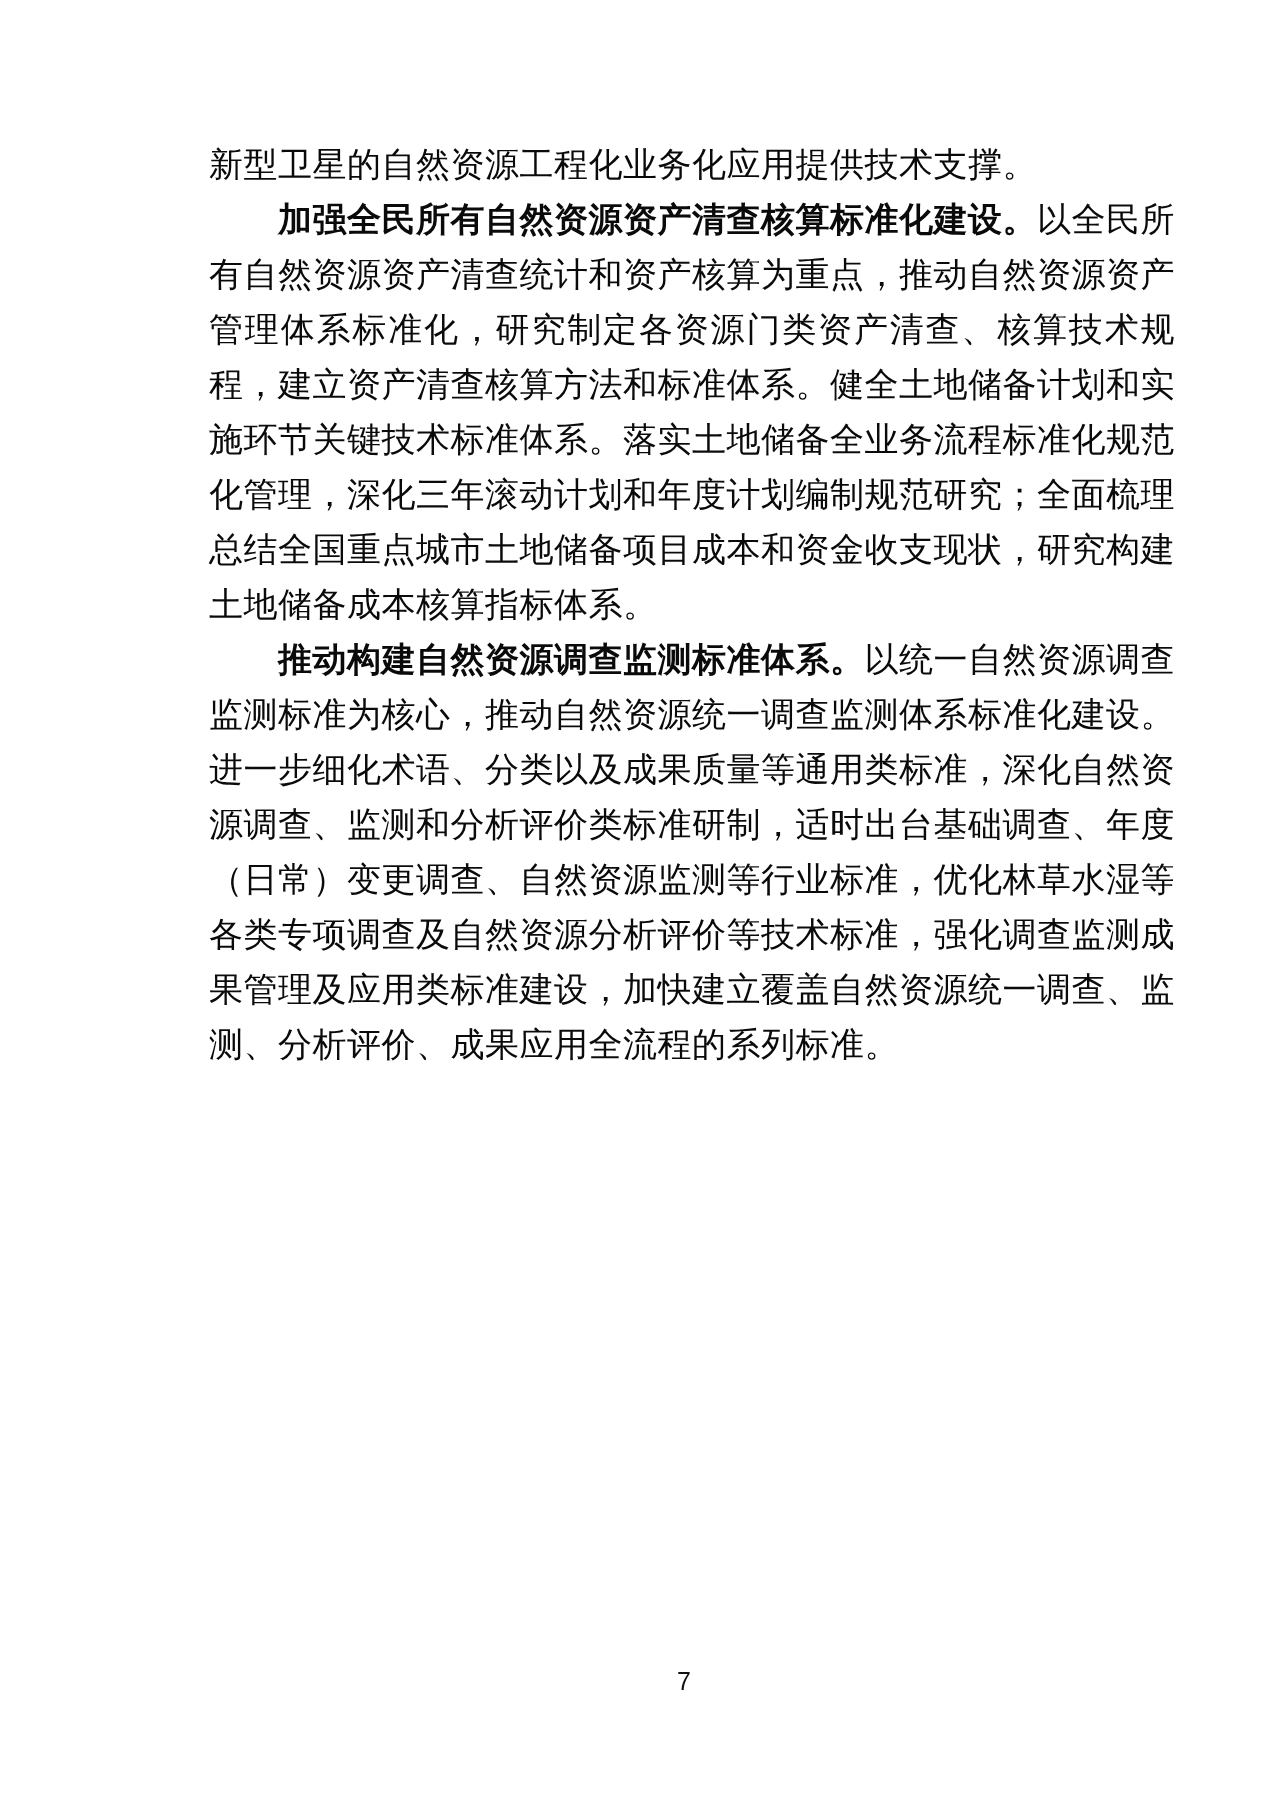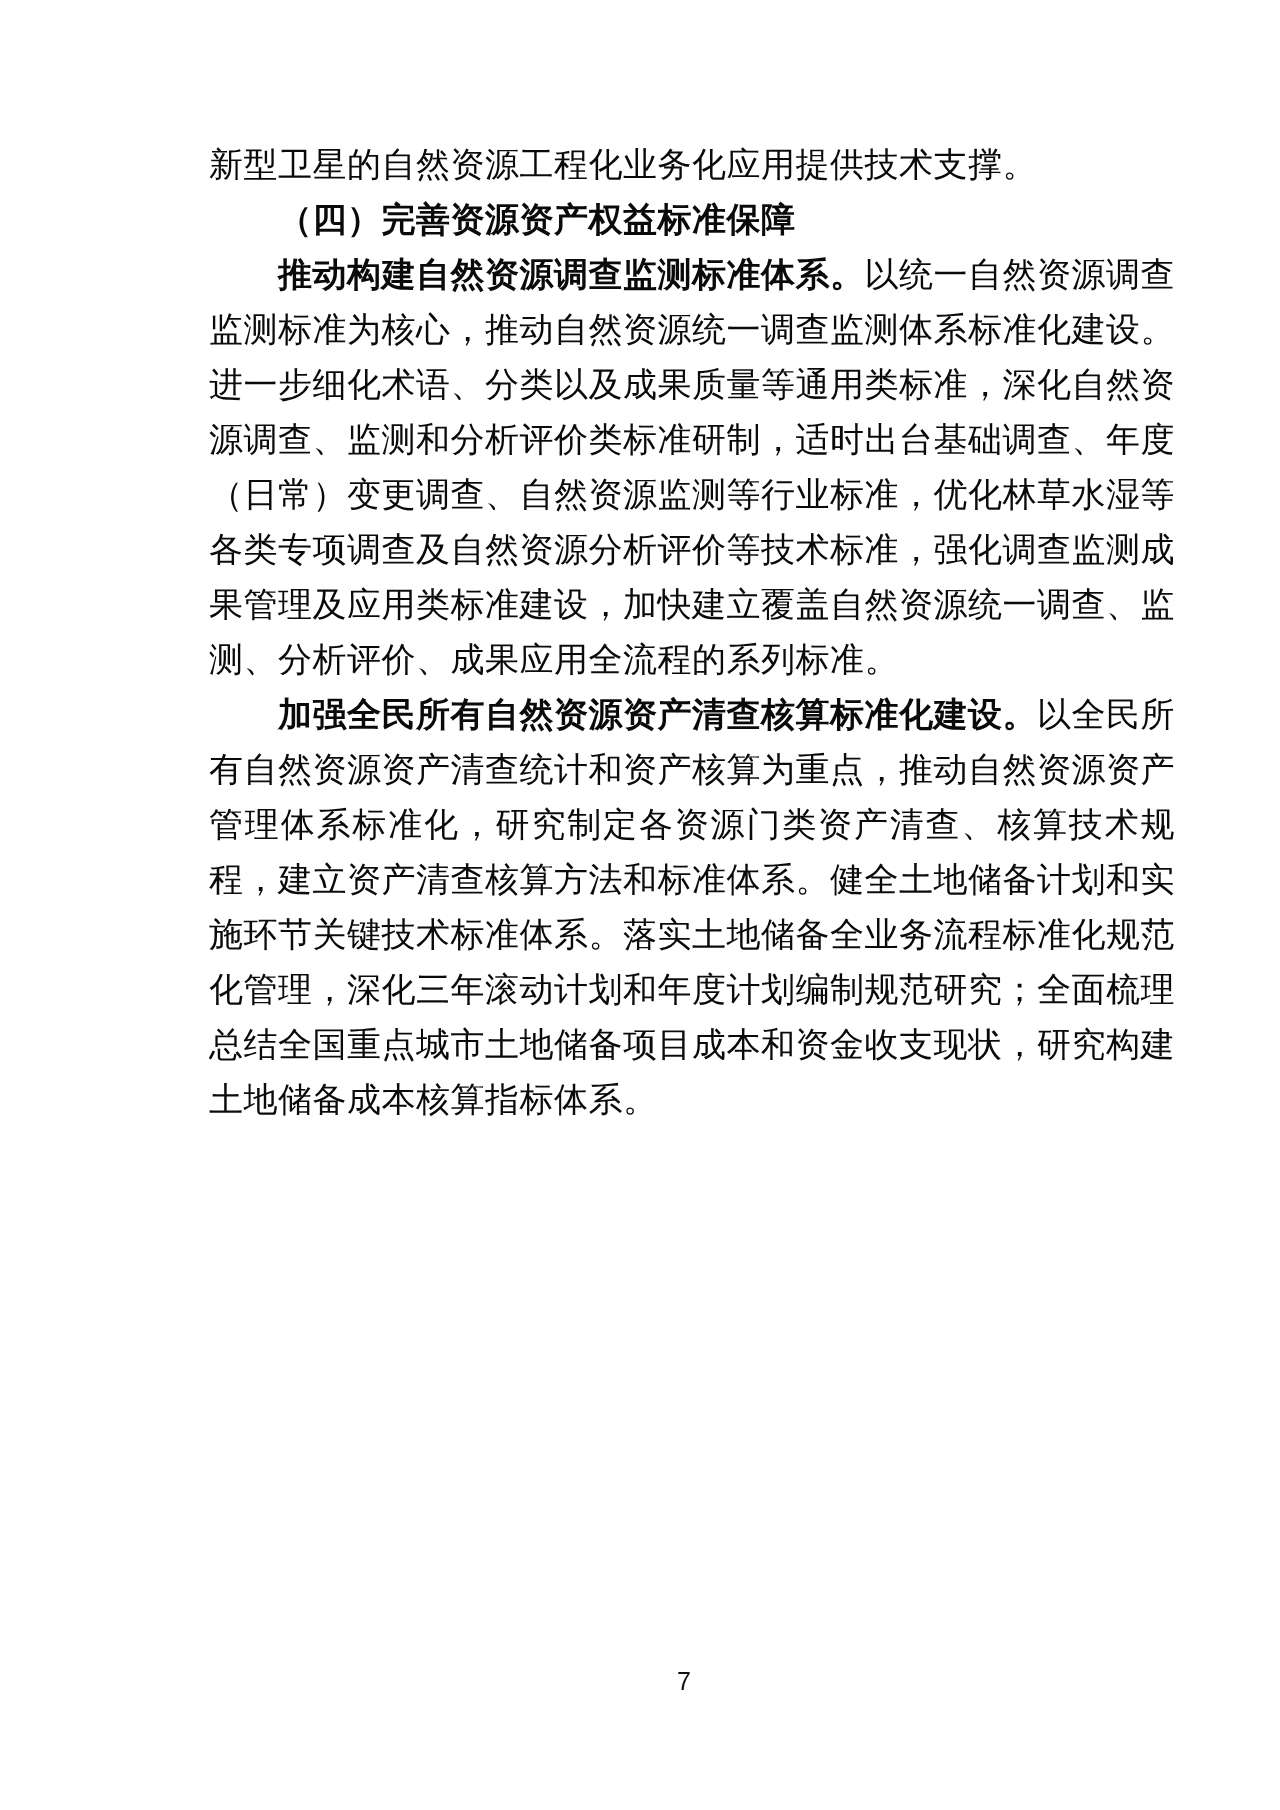--- a/index.html
+++ b/index.html
@@ -59,23 +59,22 @@
   }
 </style>
 </head>
 <body>
 
 <div class="page">
   <div class="content">
 
     <p class="para-continuation">新型卫星的自然资源工程化业务化应用提供技术支撑。</p>
 
-    <p class="para-indent section-heading">（四）完善资源资产权益标准保障</p>
 
 
+    <p class="para-indent"><span class="lead-sentence">加强全民所有自然资源资产清查核算标准化建设。</span><span>以全民所有自然资源资产清查统计和资产核算为重点，推动自然资源资产管理体系标准化，研究制定各资源门类资产清查、核算技术规程，建立资产清查核算方法和标准体系。健全土地储备计划和实施环节关键技术标准体系。落实土地储备全业务流程标准化规范化管理，深化三年滚动计划和年度计划编制规范研究；全面梳理总结全国重点城市土地储备项目成本和资金收支现状，研究构建土地储备成本核算指标体系。</span></p>
+
     <p class="para-indent"><span class="lead-sentence">推动构建自然资源调查监测标准体系。</span><span>以统一自然资源调查监测标准为核心，推动自然资源统一调查监测体系标准化建设。进一步细化术语、分类以及成果质量等通用类标准，深化自然资源调查、监测和分析评价类标准研制，适时出台基础调查、年度（日常）变更调查、自然资源监测等行业标准，优化林草水湿等各类专项调查及自然资源分析评价等技术标准，强化调查监测成果管理及应用类标准建设，加快建立覆盖自然资源统一调查、监测、分析评价、成果应用全流程的系列标准。</span></p>
-
-    <p class="para-indent"><span class="lead-sentence">加强全民所有自然资源资产清查核算标准化建设。</span><span>以全民所有自然资源资产清查统计和资产核算为重点，推动自然资源资产管理体系标准化，研究制定各资源门类资产清查、核算技术规程，建立资产清查核算方法和标准体系。健全土地储备计划和实施环节关键技术标准体系。落实土地储备全业务流程标准化规范化管理，深化三年滚动计划和年度计划编制规范研究；全面梳理总结全国重点城市土地储备项目成本和资金收支现状，研究构建土地储备成本核算指标体系。</span></p>
 
   </div>
 
   <div class="page-number">7</div>
 </div>
 
 </body></html>

